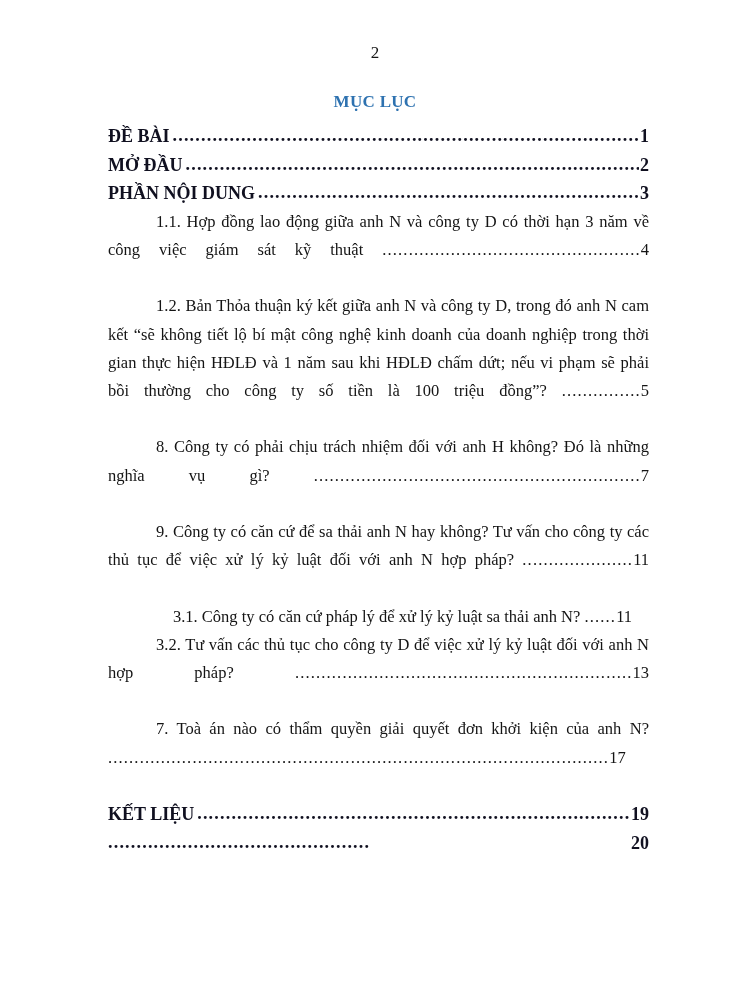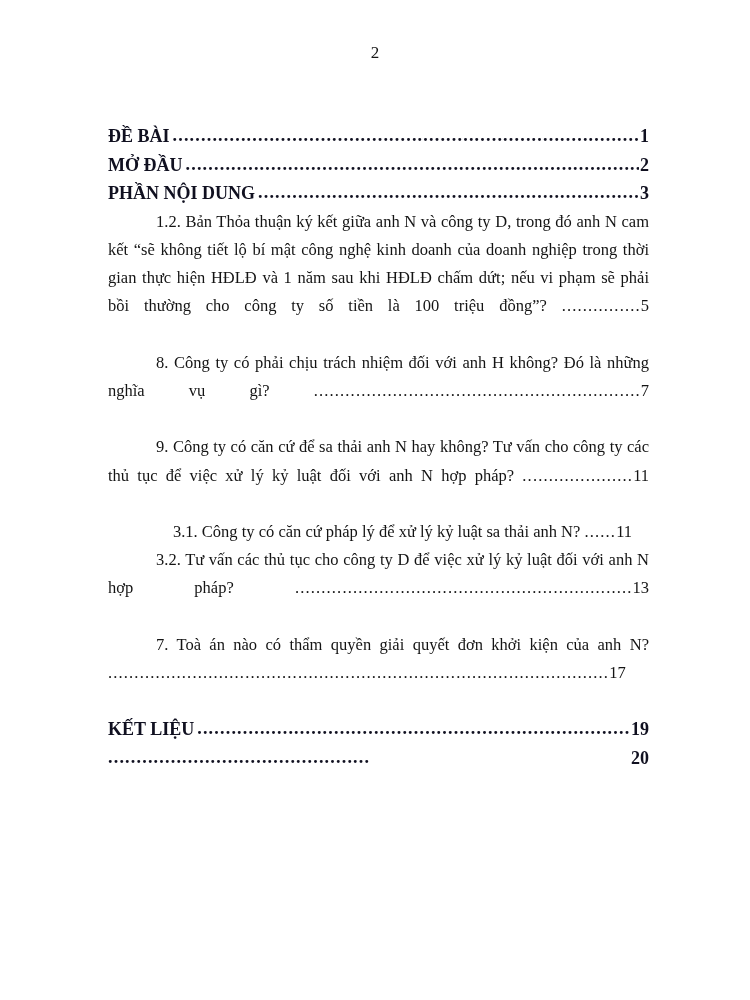--- a/index.html
+++ b/index.html
@@ -126,37 +126,39 @@
   }
   .entry.oneline::after { display: none; }
 </style>
 </head>
 <body>
 
 <div class="page">
 
   <div class="page-number">2</div>
 
+  <div class="toc-title">MỤC LỤC</div>
 
   <div class="toc" id="toc-list">
       <div class="entry level0">
         <span class="etext">ĐỀ BÀI</span>
         <span class="leader">...................................................................................................</span>
         <span class="pnum">1</span>
       </div>
       <div class="entry level0">
         <span class="etext">MỞ ĐẦU</span>
         <span class="leader">................................................................................................</span>
         <span class="pnum">2</span>
       </div>
       <div class="entry level0">
         <span class="etext">PHẦN NỘI DUNG</span>
         <span class="leader">................................................................................</span>
         <span class="pnum">3</span>
       </div>
+      <div class="entry level2"><span class="inner"><span class="etext">1.1. Hợp đồng lao động giữa anh N và công ty D có thời hạn 3 năm về công việc giám sát kỹ thuật</span> <span class="leader">.................................................</span><span class="pnum">4</span></span></div>
       <div class="entry level2"><span class="inner"><span class="etext">1.2. Bản Thỏa thuận ký kết giữa anh N và công ty D, trong đó anh N cam kết “sẽ không tiết lộ bí mật công nghệ kinh doanh của doanh nghiệp trong thời gian thực hiện HĐLĐ và 1 năm sau khi HĐLĐ chấm dứt; nếu vi phạm sẽ phải bồi thường cho công ty số tiền là 100 triệu đồng”?</span> <span class="leader">...............</span><span class="pnum">5</span></span></div>
       <div class="entry level1"><span class="inner"><span class="etext">8. Công ty có phải chịu trách nhiệm đối với anh H không? Đó là những nghĩa vụ gì?</span> <span class="leader">..............................................................</span><span class="pnum">7</span></span></div>
       <div class="entry level1"><span class="inner"><span class="etext">9. Công ty có căn cứ để sa thải anh N hay không? Tư vấn cho công ty các thủ tục để việc xử lý kỷ luật đối với anh N hợp pháp?</span> <span class="leader">.....................</span><span class="pnum">11</span></span></div>
       <div class="entry level2 oneline"><span class="inner"><span class="etext">3.1. Công ty có căn cứ pháp lý để xử lý kỷ luật sa thải anh N?</span> <span class="leader">......</span><span class="pnum">11</span></span></div>
       <div class="entry level2"><span class="inner"><span class="etext">3.2. Tư vấn các thủ tục cho công ty D để việc xử lý kỷ luật đối với anh N hợp pháp?</span> <span class="leader">................................................................</span><span class="pnum">13</span></span></div>
       <div class="entry level1"><span class="inner"><span class="etext">7. Toà án nào có thẩm quyền giải quyết đơn khởi kiện của anh N?</span> <span class="leader">...............................................................................................</span><span class="pnum">17</span></span></div>
       <div class="entry level0">
         <span class="etext">KẾT LIỆU</span>
         <span class="leader">..............................................................................................</span>
         <span class="pnum">19</span>

